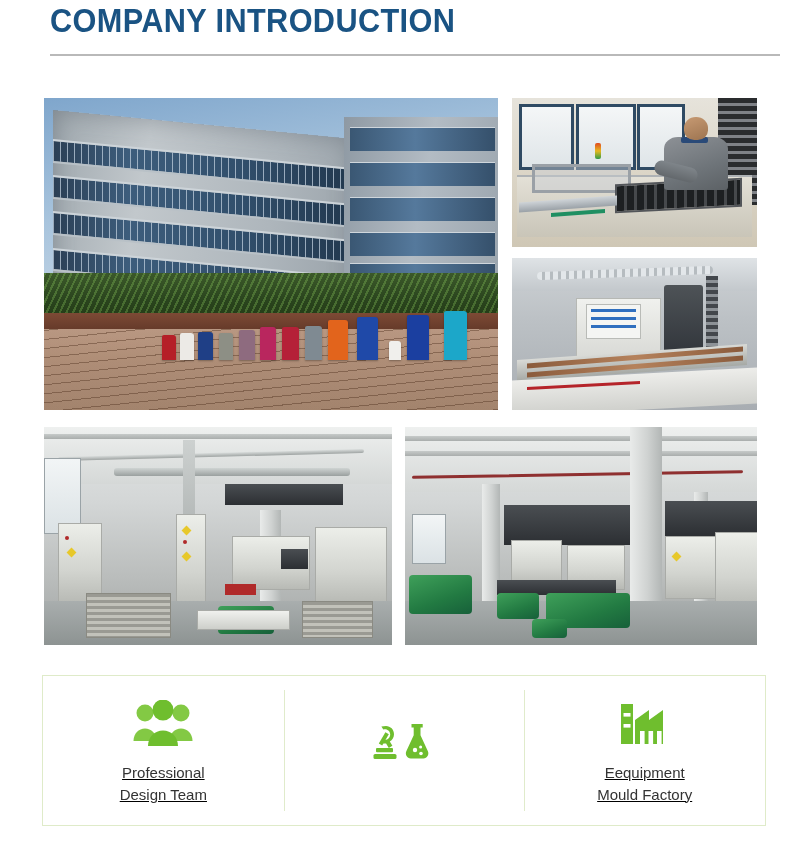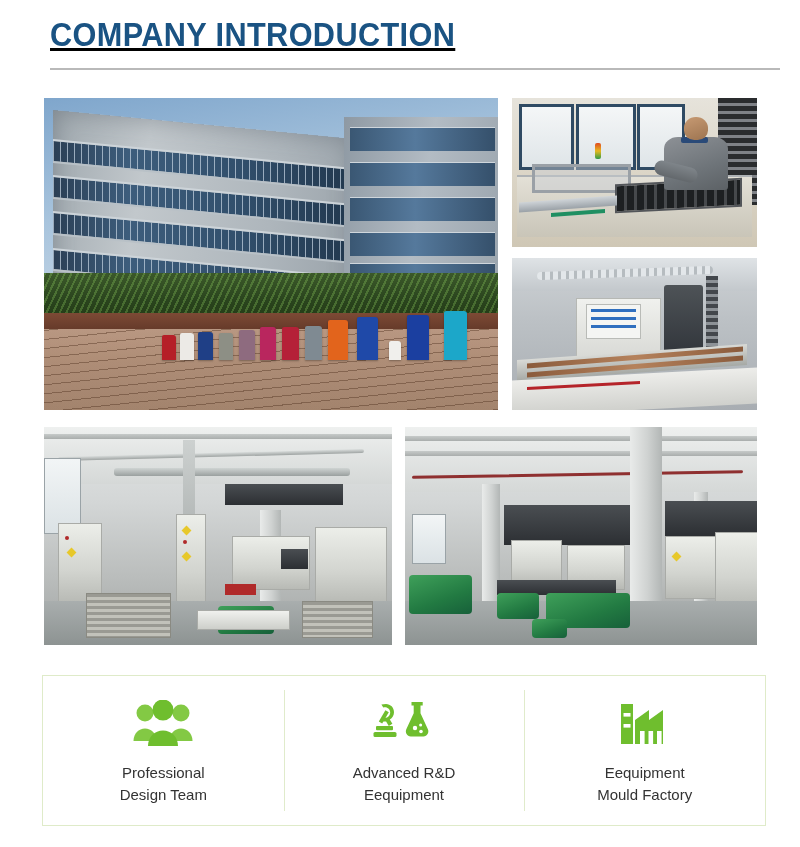--- a/index.html
+++ b/index.html
@@ -12,23 +12,22 @@
     height: 847px;
     font-family: "Liberation Sans", sans-serif;
     overflow: hidden;
     position: relative;
   }
 
   
   .header {
     position: absolute;
     left: 50px;
-    top: 14px;
+    top: 0;
     width: 730px;
-    text-decoration: underline;
   }
   .page-title {
     font-family: "Liberation Sans Narrow", "Liberation Sans", sans-serif;
     font-size: 33px;
     font-weight: bold;
     color: #1a5383;
     letter-spacing: 0.4px;
     line-height: 42px;
     transform: scaleX(0.93);
     transform-origin: left center;
@@ -335,20 +334,21 @@
     box-sizing: border-box;
     display: flex;
   }
   .feature {
     flex: 1 1 0;
     display: flex;
     flex-direction: column;
     align-items: center;
     justify-content: center;
     position: relative;
+    text-decoration: underline;
   }
   .feature + .feature::before {
     content: "";
     position: absolute;
     left: 0;
     top: 14px;
     bottom: 14px;
     width: 1px;
     background: #e0ebcb;
   }
@@ -539,22 +539,20 @@
           <path d="M6.8 23.5l6.6-11.3 3.4 2-6.6 11.3z"></path>
           <rect x="4" y="28" width="17" height="4.2" rx="1"></rect>
           <rect x="1.5" y="34" width="23" height="5" rx="1.6"></rect>
           <path d="M39.5 4h11.2v3.6h-2.2v7.6l7.4 16.1c1.5 3.3-.8 7.1-4.4 7.1H38.7c-3.6 0-5.9-3.8-4.4-7.1l7.4-16.1V7.6h-2.2z"></path>
         </g>
         <circle cx="43" cy="30" r="2.2" fill="#ffffff"></circle>
         <circle cx="48.6" cy="27" r="1.5" fill="#ffffff"></circle>
         <circle cx="49" cy="33.5" r="1.8" fill="#ffffff"></circle>
       </svg>
     </div>
-    <div class="feature-label">Advanced R&amp;D
-Eequipment</div>
   </div>
 
   <div class="feature">
     <div class="feature-icon">
       <svg width="56" height="48" viewBox="0 0 56 48" aria-hidden="true">
         <path d="M4 4h12v40H4z" fill="#6fbe2e"></path>
         <path d="M18 20l14-10v10l14-10v34H18z" fill="#6fbe2e"></path>
         <rect x="6.5" y="13" width="7" height="3.6" fill="#ffffff"></rect>
         <rect x="6.5" y="24" width="7" height="3.6" fill="#ffffff"></rect>
         <rect x="23" y="31" width="4.6" height="13" fill="#ffffff"></rect>

